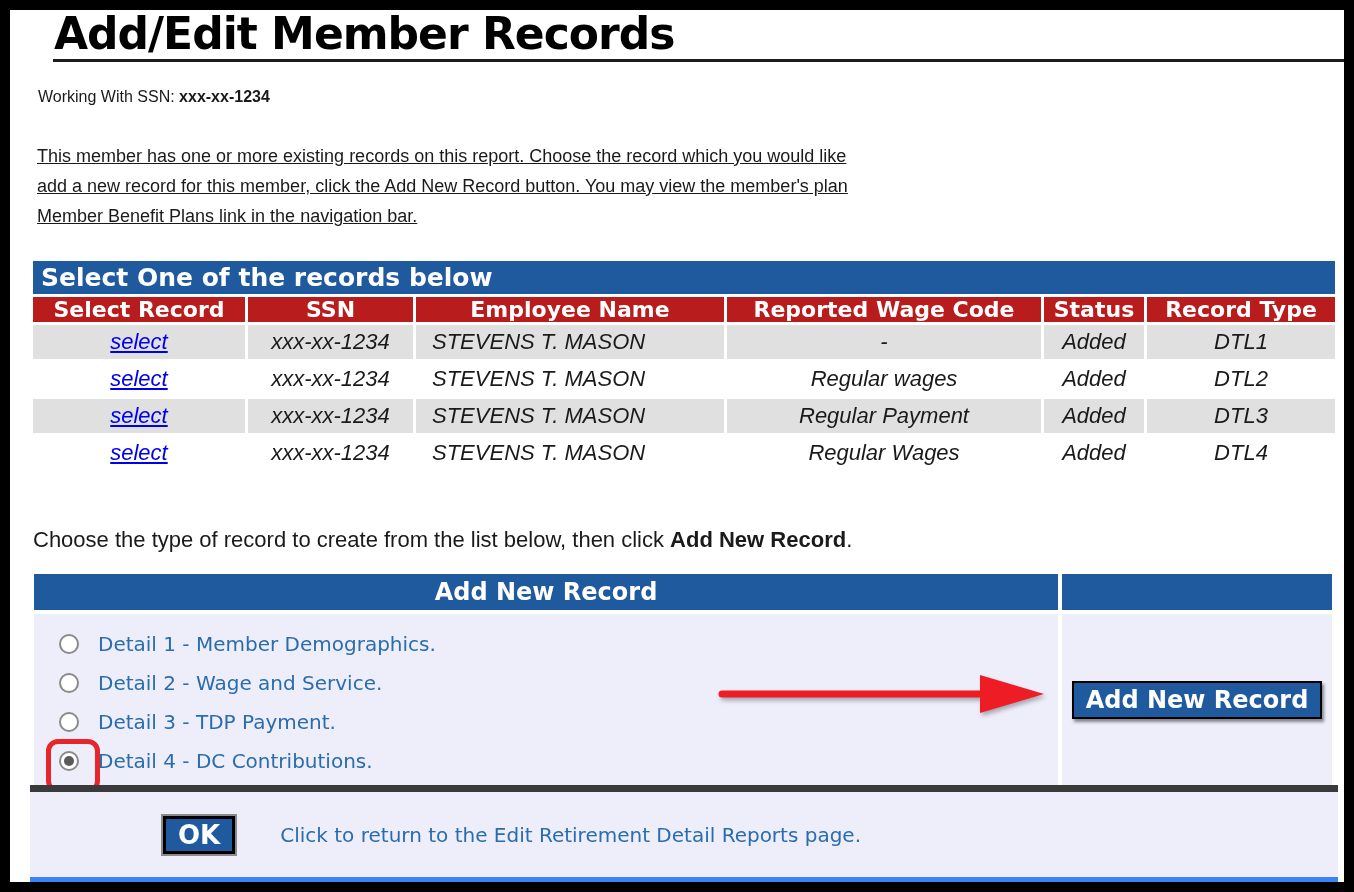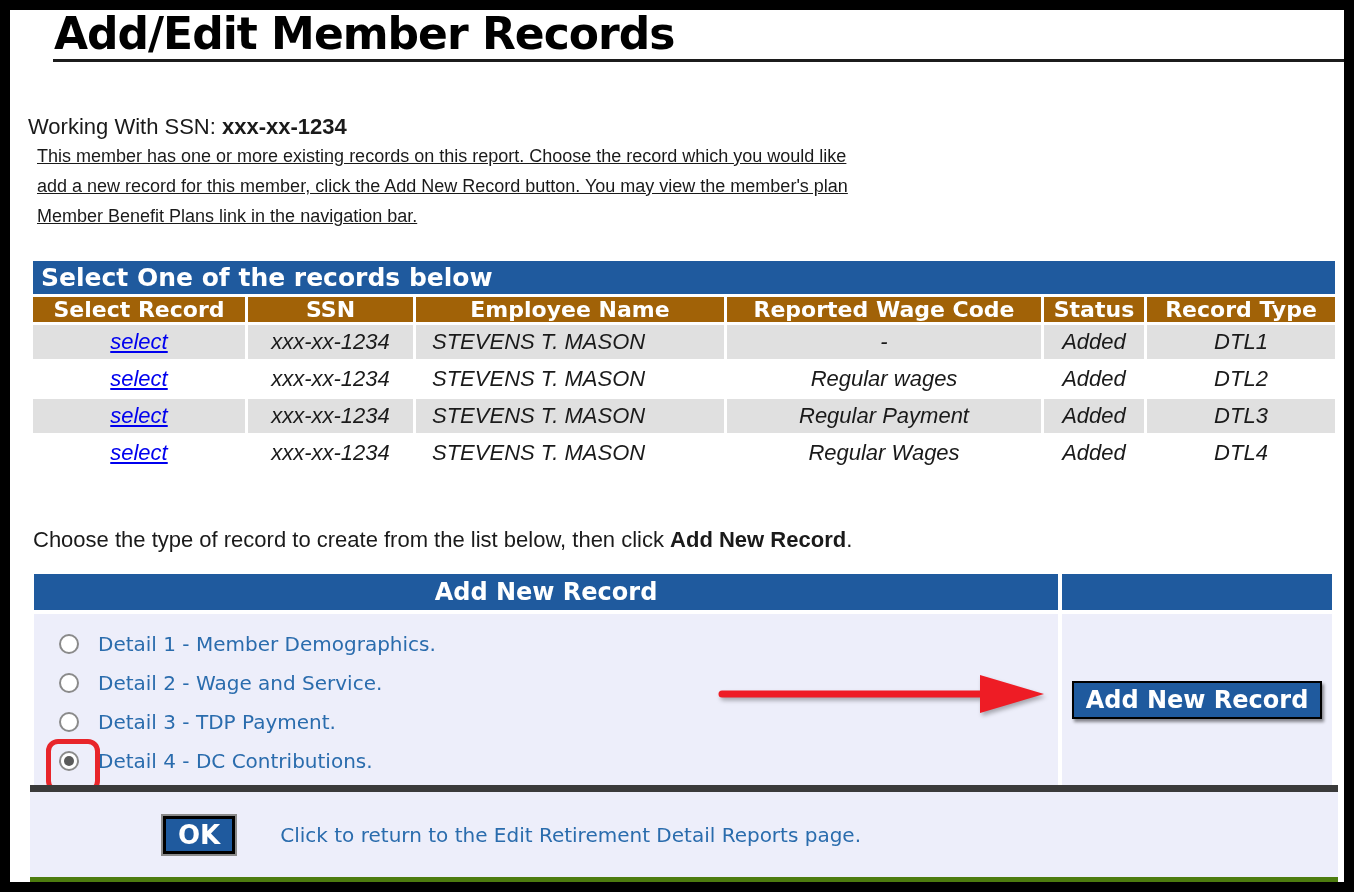--- a/index.html
+++ b/index.html
@@ -18,42 +18,42 @@
     position:absolute; left:44px; top:-2px;
     font-family:"DejaVu Sans", sans-serif;
     font-weight:bold; font-size:44px; letter-spacing:-1px;
     color:#000; white-space:nowrap;
   }
   .title-rule {
     position:absolute; left:43px; right:0; top:49px;
     height:3px; background:#1c1c1c;
   }
   .ssn-line {
-    position:absolute; left:18px; top:78px;
-    font-size:22px; white-space:nowrap;margin-top:26px;
+    position:absolute; left:28px; top:78px;
+    font-size:16px; white-space:nowrap;
   }
   .ssn-line b { font-weight:bold; }
   .intro {
     position:absolute; left:27px; top:131px;
     font-size:18px; line-height:30px; white-space:nowrap;text-decoration:underline;
   }
   
   .records-table {
     position:absolute; left:20px; top:248px;
     border-collapse:separate; border-spacing:3px;
     table-layout:fixed;
   }
   .records-table .banner-cell {
     background:#1F5A9E; color:#fff;
     font-family:"DejaVu Sans", sans-serif;
     font-weight:bold; font-size:25px;
     text-align:left; padding:2px 8px; height:18px;
   }
   .records-table th.col {
-    background:#a16207; color:#fff;
+    background:#b91c1c; color:#fff;
     font-family:"DejaVu Sans", sans-serif;
     font-weight:bold; font-size:22px;
     text-align:center; height:20px; padding:0 2px;
     white-space:nowrap;
   }
   .records-table td {
     font-size:22px; text-align:center; height:34px;
     padding:0 4px; white-space:nowrap; overflow:hidden;font-style:italic;
   }
   .records-table td.name-cell { text-align:left; padding-left:16px; }
@@ -120,21 +120,21 @@
   
   .red-arrow {
     position:absolute; left:700px; top:660px;
     filter:drop-shadow(2px 3px 2px rgba(0,0,0,0.3));
     pointer-events:none;
   }
   
   .ok-band {
     position:absolute; left:20px; top:775px; width:1308px;
     background:#EDEEFA;
-    border-top:7px solid #3a3a3a; border-bottom:7px solid #4d7c0f;
+    border-top:7px solid #3a3a3a; border-bottom:7px solid #3b82f6;
     height:99px;
     display:flex; align-items:center;
   }
   .ok-btn {
     margin-left:133px;
     background:#1F5A9E; color:#fff;
     font-family:"DejaVu Sans", sans-serif;
     font-weight:bold; font-size:26px;
     border:3px solid #000; padding:1px 12px;
     box-shadow:0 0 0 2px #8a8a8a;

